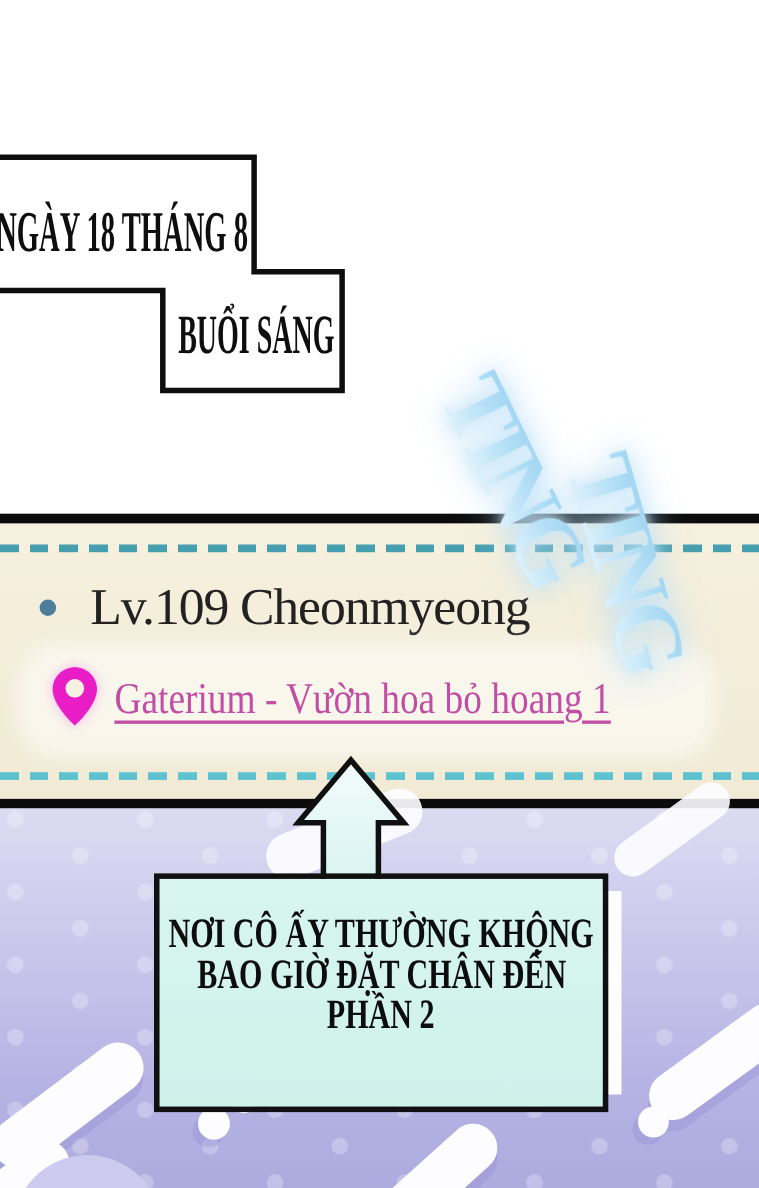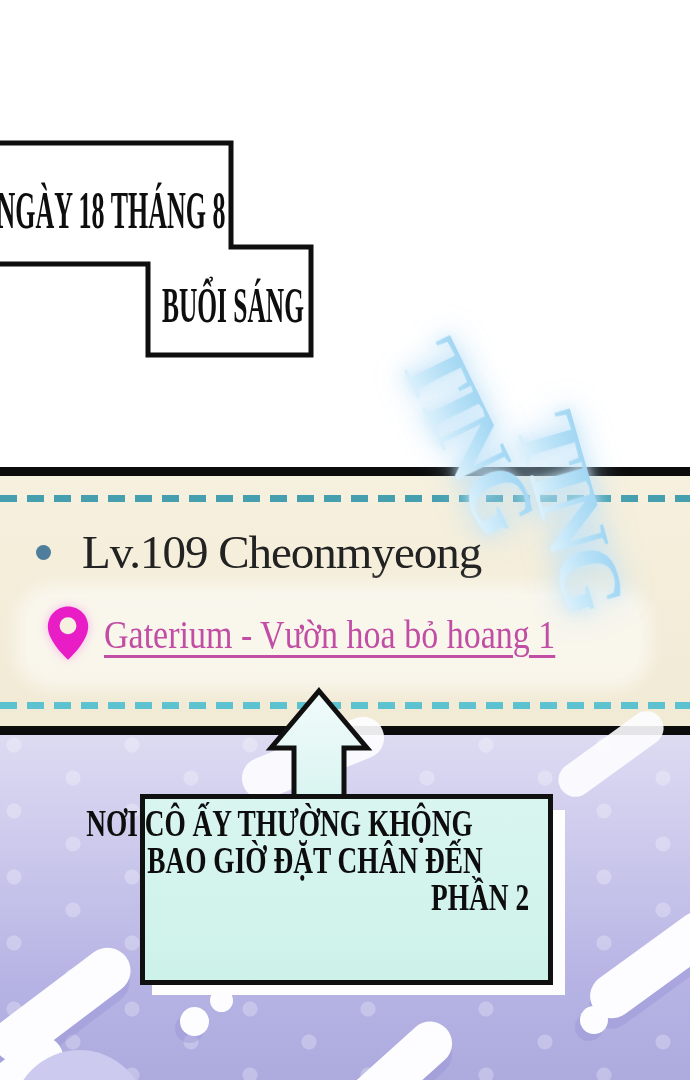--- a/index.html
+++ b/index.html
@@ -73,22 +73,22 @@
   .cir-c{left:580px;top:271px;width:28px;height:28px;}
   .blob-a{left:12px;top:315px;width:135px;height:135px;background:#cdcaf0;}
   .blob-b{left:198px;top:368px;width:70px;height:70px;background:#cdcaf0;}
   .blob-c{left:530px;top:366px;width:62px;height:62px;background:#c9c6ee;}
   
   .backing{position:absolute;left:152px;top:75px;width:413px;height:185px;background:#fdfdfe;z-index:3;}
   .caption-box{
     position:absolute;left:140px;top:59px;width:403px;height:175px;z-index:4;
     background:linear-gradient(180deg,#d9f5f0 0%,#cdf2ea 100%);
     border:5px solid #101010;
-    display:flex;flex-direction:column;align-items:flex-end;justify-content:flex-start;
-    padding-top:6px;box-sizing:content-box;
+    display:flex;flex-direction:column;align-items:center;justify-content:flex-start;
+    padding-top:32px;box-sizing:content-box;
   }
   .cap-line{
     font-size:38px;line-height:37px;font-weight:bold;color:#0d0d0d;white-space:nowrap;
     transform:scaleX(0.72);transform-origin:center center;
   }
   
   .arrow-svg{position:absolute;left:255px;top:-57px;z-index:3;}
   
   .ting{
     position:absolute;z-index:40;font-weight:bold;font-size:86px;letter-spacing:-5px;white-space:nowrap;

